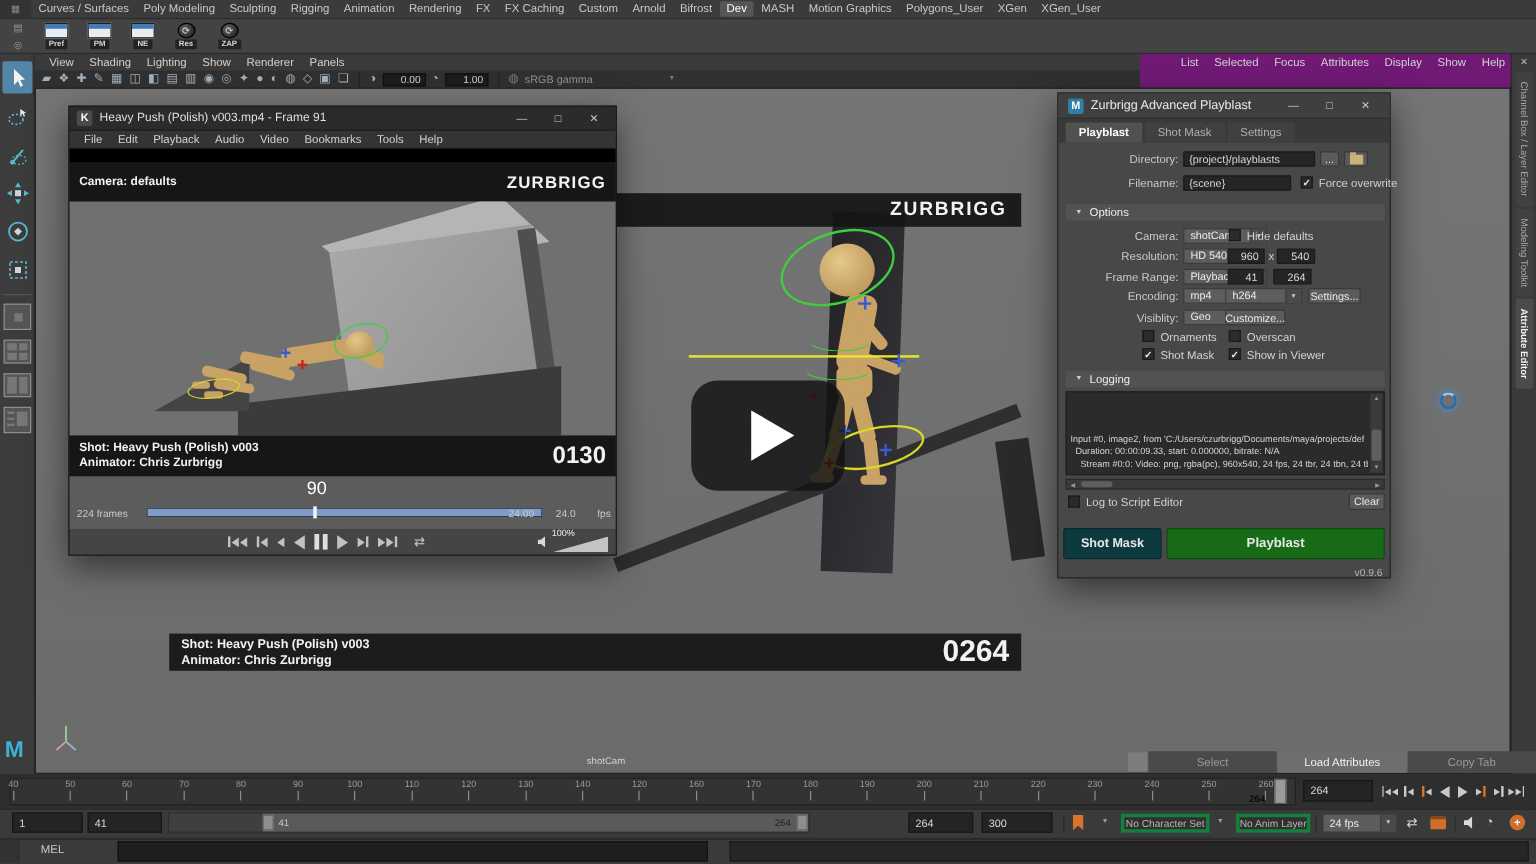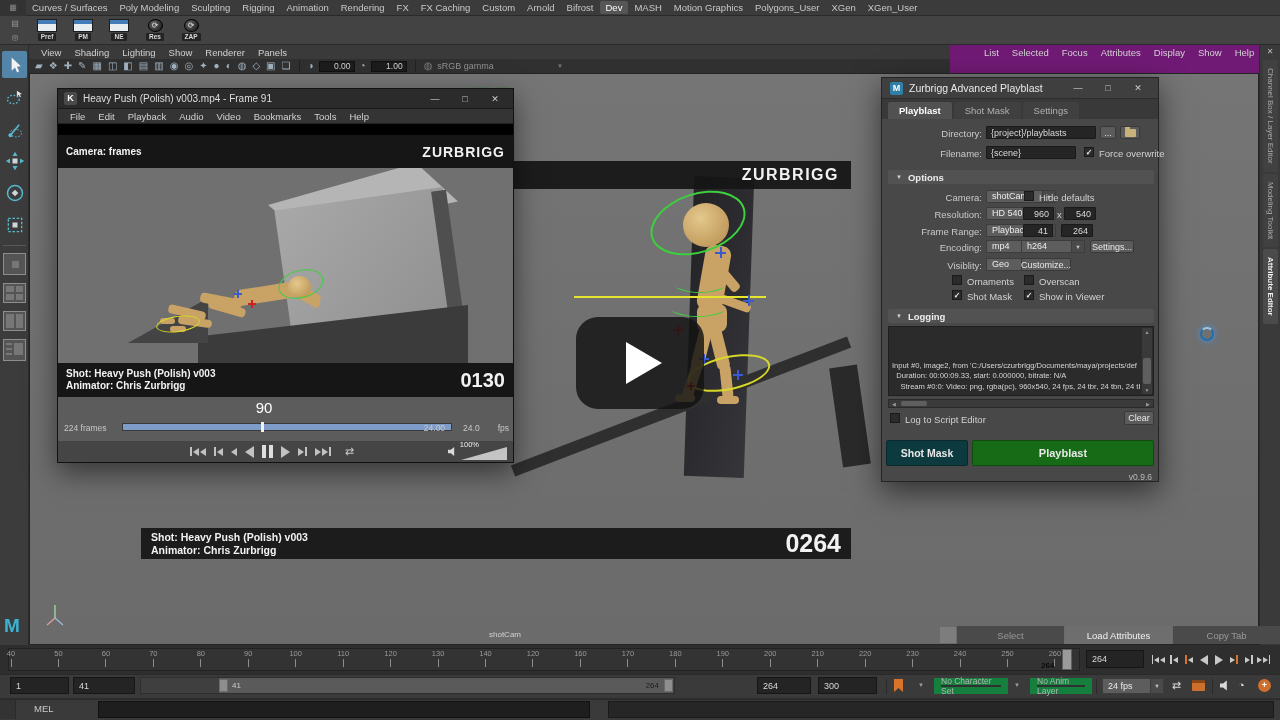--- a/index.html
+++ b/index.html
@@ -69,21 +69,21 @@
   .dtab.active{background:#515151;color:#fff;font-weight:bold}
   .dlbl{position:absolute;width:98px;text-align:right;font-size:9.5px;color:#c9c9c9}
   .dinp{position:absolute;height:13px;background:#252525;border:1px solid #1a1a1a;border-radius:1px;color:#d8d8d8;font-size:9px;padding:0 4px;font-family:"Liberation Sans",sans-serif}
   .dnum{text-align:right}
   .dd{position:absolute;height:13px;background:#5d5d5d;border:1px solid #3c3c3c;border-radius:1px;display:flex}
   .dd-t{flex:1;padding:0 5px;font-size:9px;color:#ececec;line-height:11px;white-space:nowrap;overflow:hidden}
   .dd-a{width:13px;background:#4a4a4a;color:#c9c9c9;font-size:5.5px;display:flex;align-items:center;justify-content:center;border-left:1px solid #3c3c3c}
   .cb{position:absolute;width:10px;height:10px;background:#2b2b2b;border:1px solid #1a1a1a;color:#f0f0f0;font-size:8px;line-height:9px;text-align:center;font-weight:bold}
   .cblbl{position:absolute;font-size:9.5px;color:#d2d2d2;white-space:nowrap}
   .btn{position:absolute;background:#5b5b5b;border:1px solid #393939;border-radius:2px;color:#e8e8e8;font-size:9px;display:flex;align-items:center;justify-content:center}
-  .sechdr{position:absolute;left:6px;width:266px;height:14px;background:#525252;border-radius:2px;color:#ededed;font-weight:bold;font-size:9.5px;display:flex;align-items:center;gap:6px;padding:0 8px}
+  .sechdr{position:absolute;left:6px;width:266px;height:14px;background:#525252;border-radius:2px;color:#ededed;font-weight:normal;font-size:9.5px;display:flex;align-items:center;gap:6px;padding:0 8px}
   .sechdr .tri{font-size:6px;color:#d0d0d0}
   .logbox{position:absolute;left:6px;top:248px;width:266px;height:70px;background:#2b2b2b;border:1px solid #1f1f1f}
   .logtxt{position:absolute;left:3px;top:2px;right:13px;bottom:2px;overflow:hidden;font-size:7.6px;line-height:10.5px;color:#d5d5d5;white-space:pre}
   .vscroll{position:absolute;right:1px;top:1px;width:10px;bottom:1px;background:#3a3a3a}
   .hscroll{position:absolute;left:6px;top:321px;width:266px;height:9px;background:#3a3a3a;border:1px solid #2a2a2a}
   .sthumb{position:absolute;background:#5f5f5f;border-radius:2px}
   .sarrow{position:absolute;color:#9a9a9a;font-size:5px;width:10px;text-align:center}
   
   .timeslider{position:absolute;left:8px;top:648px;width:1072px;height:23px;background:#333;border:1px solid #222}
   .ticks{position:absolute;left:3px;top:649px;width:1060px;height:22px;display:flex;justify-content:space-between}
@@ -91,21 +91,21 @@
   .tlbl{font-size:7.5px;color:#9a9a9a;height:10px;line-height:10px}
   .tmk{width:1px;height:8px;background:#8d8d8d}
   .mbar{width:2px;height:9px;background:#c9c9c9}
   .mobar{width:2px;height:9px;background:#d8742a}
   .mbtn{width:13px;height:15px;display:flex;align-items:center;justify-content:center;gap:1px}
   .mtl{width:0;height:0;border:3.5px solid transparent;border-right:5px solid #c9c9c9;border-left:none}
   .mtr{width:0;height:0;border:3.5px solid transparent;border-left:5px solid #c9c9c9;border-right:none}
   .mtlb{width:0;height:0;border:5px solid transparent;border-right:8px solid #c9c9c9;border-left:none}
   .mtrb{width:0;height:0;border:5px solid transparent;border-left:8px solid #c9c9c9;border-right:none}
   .rfld{position:absolute;height:17px;background:#242424;border:1px solid #161616;color:#d8d8d8;font-size:9px;padding:0 5px;font-family:"Liberation Sans",sans-serif}
-  .rdd{position:absolute;height:16px;font-size:8.5px;color:#b5b5b5;display:flex;align-items:center;justify-content:center;background:#303030;border:7px solid #15803d}
+  .rdd{position:absolute;height:16px;font-size:8.5px;color:#b5b5b5;display:flex;align-items:center;justify-content:center;background:#303030;border:3px solid #15803d}
   .vdiv{position:absolute;width:1px;height:15px;background:#2a2a2a}
 </style>
 </head>
 <body>
 
 <div id="app">
 
   <div class="menubar">
     <div class="mnu-corner">
         <span>▦</span>
@@ -365,21 +365,21 @@
         <span class="pmenu">Audio</span>
         <span class="pmenu">Video</span>
         <span class="pmenu">Bookmarks</span>
         <span class="pmenu">Tools</span>
         <span class="pmenu">Help</span>
       </div>
     <div style="position:absolute;left:0;top:35px;width:455px;height:11px;background:#000"></div>
 
     <div class="pmask" style="top:46px;height:33px;display:flex;align-items:center;padding:0 8px">
       <div style="flex:1;line-height:12px;font-size:10px;font-weight:bold">
-        <div>Camera: frames</div>
+        <div>Camera: defaults</div>
       </div>
       <span style="font-size:14px;font-weight:bold;letter-spacing:1px">ZURBRIGG</span>
     </div>
 
     <div class="pscene">
       <div style="position:absolute;left:210px;top:-5px;width:190px;height:70px;background:#b5b5b5;clip-path:polygon(0 60%,78% 0,100% 55%,18% 100%)"></div>
       <div style="position:absolute;left:226px;top:30px;width:170px;height:150px;background:linear-gradient(135deg,#a8a8a8,#8e8e8e);transform:rotate(-8deg)"></div>
       <div style="position:absolute;left:384px;top:22px;width:15px;height:158px;background:#4f4f4f;transform:rotate(-8deg)"></div>
       <div style="position:absolute;left:140px;top:130px;width:270px;height:70px;background:#3b3b3b;clip-path:polygon(0 55%,100% 10%,100% 100%,0 100%)"></div>
       <div style="position:absolute;left:70px;top:130px;width:80px;height:45px;background:#444;clip-path:polygon(0 100%,100% 0,100% 100%)"></div>

